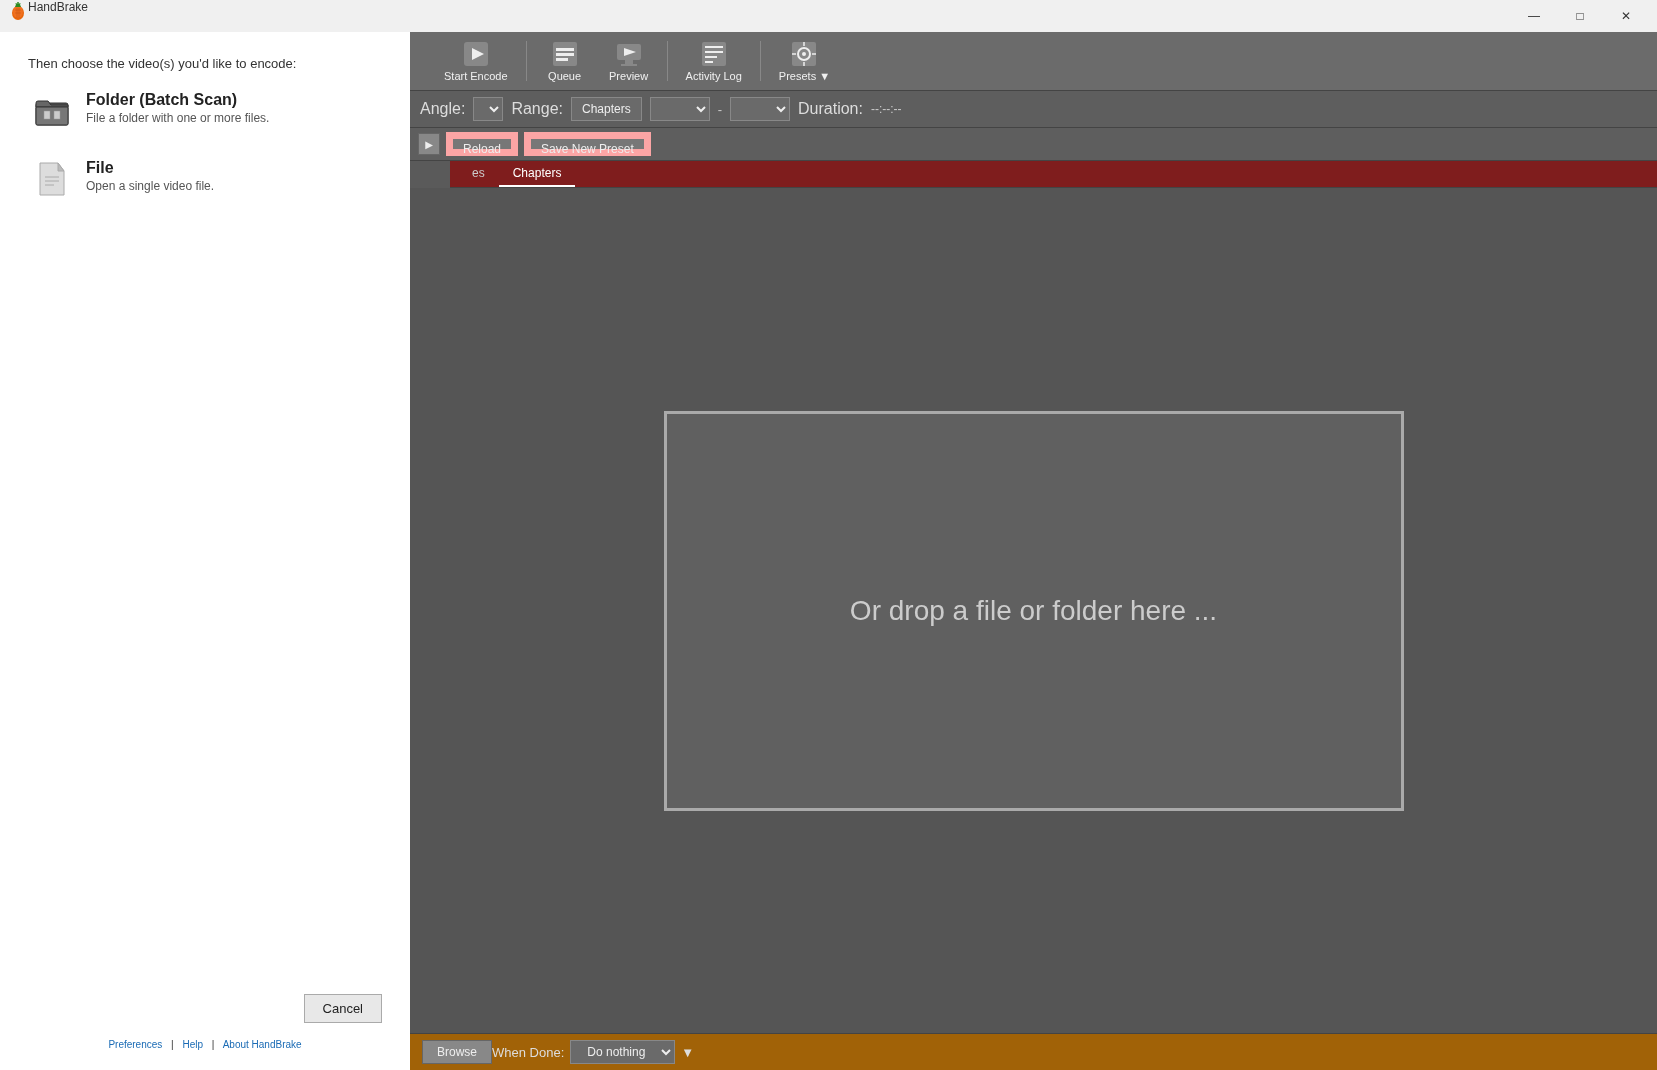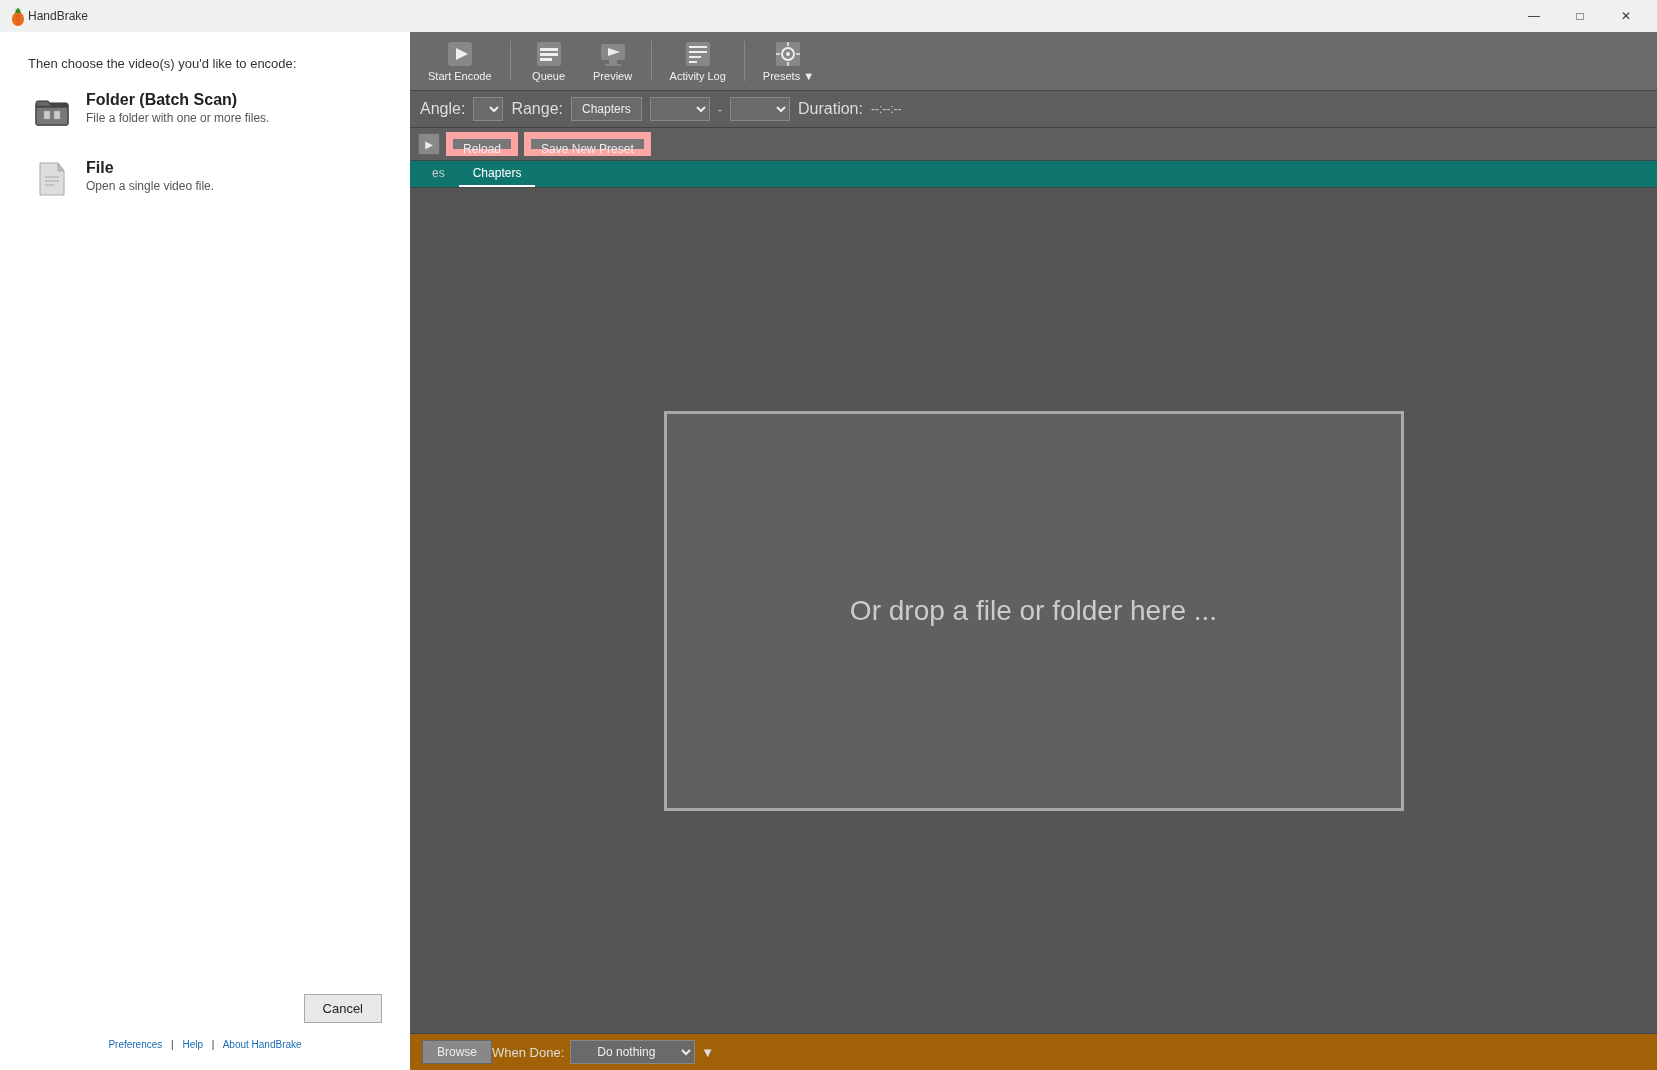--- a/index.html
+++ b/index.html
@@ -12,21 +12,21 @@
       position: relative;
     }
 
     
     .title-bar {
       position: absolute;
       top: 0; left: 0; right: 0;
       height: 32px;
       background: #f0f0f0;
       display: flex;
-      align-items: center;
+      align-items: flex-start;
       padding: 0 8px;
       z-index: 100;
     }
     .title-bar-text {
       font-size: 12px;
       color: #333;
       flex: 1;
     }
     .title-bar-controls {
       display: flex;
@@ -184,21 +184,21 @@
       background: #5a5a5a;
       display: flex;
       flex-direction: column;
     }
 
     
     .toolbar {
       background: #6b6b6b;
       display: flex;
       align-items: center;
-      padding: 4px 8px;
+      padding: 4px 24px;
       gap: 4px;
       border-bottom: 1px solid #444;
       min-height: 52px;
     }
     .toolbar-btn {
       display: flex;
       flex-direction: column;
       align-items: center;
       justify-content: center;
       padding: 4px 10px;
@@ -277,25 +277,26 @@
       border: 7px solid #fca5a5;
       color: #eee;
       font-size: 12px;
       padding: 3px 10px;
       cursor: pointer;
       height: 24px;
     }
 
     
     .tab-row {
-      background: #0f766e;
+      background: #7f1d1d;
       display: flex;
       align-items: flex-end;
       padding: 0 8px;
       border-bottom: 1px solid #444;
+      margin-left: 40px;
     }
     .tab-item {
       padding: 5px 14px;
       font-size: 12px;
       color: #ccc;
       cursor: pointer;
       border-bottom: 2px solid transparent;
     }
     .tab-item.active {
       color: #fff;
@@ -348,21 +349,21 @@
       align-items: center;
       gap: 6px;
       font-size: 13px;
       color: #ddd;
     }
     .when-done-select {
       background: #6a6a6a;
       border: 1px solid #888;
       color: #eee;
       font-size: 12px;
-      padding: 3px 22px;
+      padding: 3px 12px;
       height: 24px;
     }
 
     
     .logo-pineapple {
       display: inline-block;
       width: 20px;
       height: 20px;
     }
   </style>

